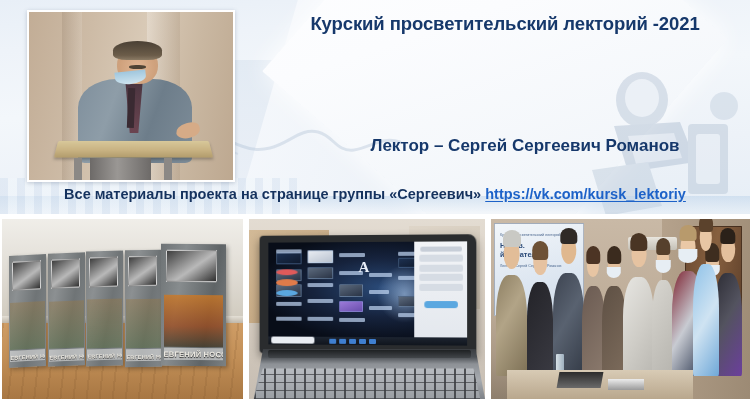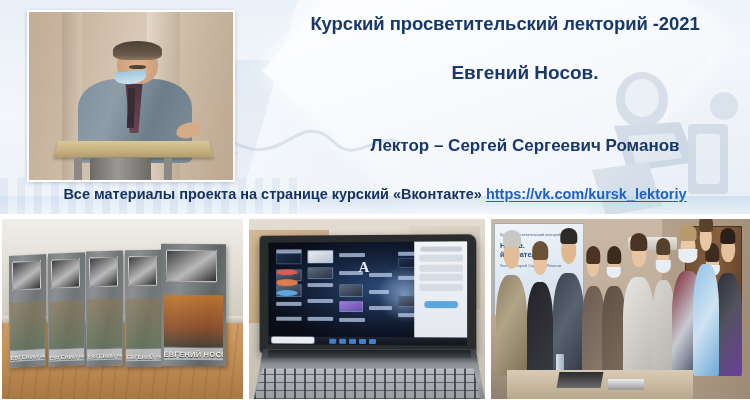--- a/index.html
+++ b/index.html
@@ -456,27 +456,26 @@
       <circle cx="140" cy="40" r="14" fill="#b9c8d9"></circle>
     </svg>
 
     <div class="wm-blue-strip"></div>
     <div class="wm-columns"></div>
   </div>
 
   <div class="title-main">Курский просветительский лекторий -2021</div>
 
   <div class="title-block">
-    <div class="title-line1">Евгений Носов.</div>
   </div>
 
   <div class="title-lector">Лектор – Сергей Сергеевич Романов</div>
 
   <div class="link-strip">
-    <span>Все материалы проекта на странице курский «Вконтакте» </span><a class="vk-url" href="#">https://vk.com/kursk_lektoriy</a>
+    <span>Все материалы проекта на странице группы «Сергеевич» </span><a class="vk-url" href="#">https://vk.com/kursk_lektoriy</a>
   </div>
 
   <div class="strip-bg"></div>
 
   <div class="photo photo-podium">
     <div class="pd-bg"></div>
     <div class="pd-panel"></div>
     <div class="pd-panel2"></div>
     <div class="pd-body"></div>
     <div class="pd-shirt"></div>

